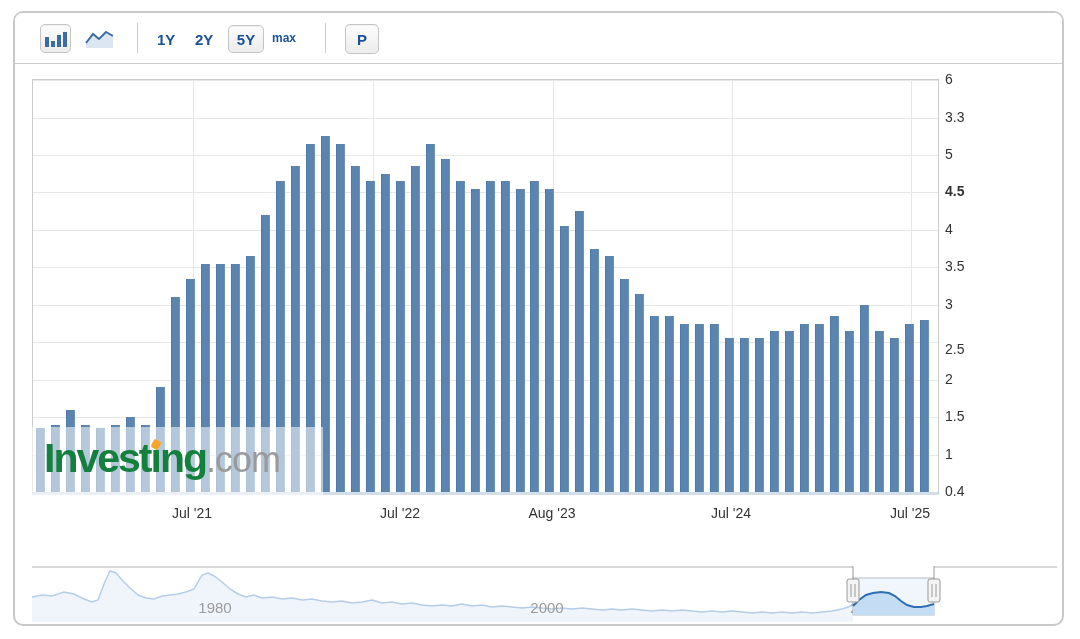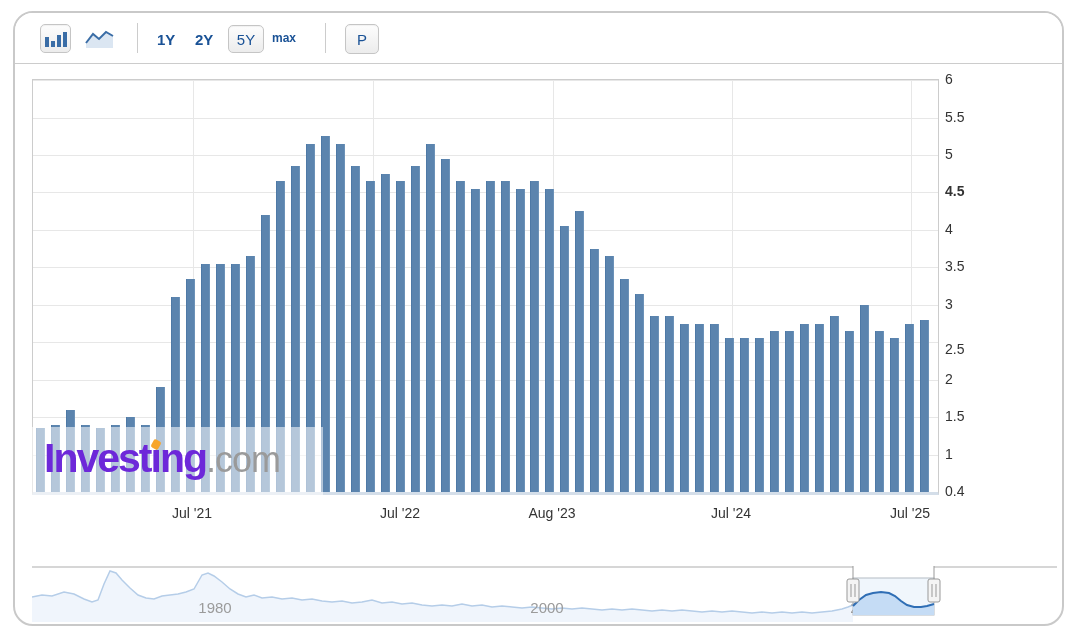--- a/index.html
+++ b/index.html
@@ -1,54 +1,54 @@
 <!DOCTYPE html>
 <html><head>
 <meta charset="utf-8">
 <style>
   * { box-sizing: border-box; margin: 0; padding: 0; }
   html,body { width:1080px; height:639px; background:#fff; font-family:"Liberation Sans", sans-serif; }
   #widget {
     position:absolute; left:13px; top:11px; width:1051px; height:615px;
-    background:#fff; border:2px solid #c9c9c9; border-radius:20px; overflow:hidden;
+    background:#fff; border:2px solid #c9c9c9; border-radius:10px; overflow:hidden;
   }
   
   #toolbar { position:absolute; left:0; top:0; width:100%; height:51px; border-bottom:1px solid #ccc; background:#fff; }
   .tb-btn {
     position:absolute; border:1px solid #c5c5c5; border-radius:5px;
     background:linear-gradient(#fdfdfd,#ececec); box-shadow:inset 0 1px 1px rgba(0,0,0,0.05);
     display:flex; align-items:center; justify-content:center; cursor:pointer;
   }
   .tb-text { position:absolute; color:#1a5296; font-weight:bold; font-size:15px; cursor:pointer; }
   .tb-divider { position:absolute; top:10px; width:1px; height:30px; background:#ccc; }
   #btn-bar-type { left:25px; top:11px; width:31px; height:29px; }
   .icon-bars { display:flex; align-items:flex-end; gap:2px; height:16px; }
   .icon-bars i { display:block; width:4px; background:#3a6da6; }
   #icon-line-type { position:absolute; left:70px; top:15px; width:30px; height:22px; cursor:pointer; }
   #btn-5y { left:213px; top:12px; width:36px; height:28px; }
-  #btn-5y span, #btn-p span { color:#1a5296; font-weight:normal; font-size:15px; }
+  #btn-5y span, #btn-p span { color:#1a5296; font-weight:bold; font-size:15px; }
   #btn-max { left:257px; top:18px; font-size:12px; }
   #btn-p { left:330px; top:11px; width:34px; height:30px; }
   
   #plot {
     position:absolute; left:17px; top:66px; width:907px; height:416px;
     border:1px solid #ccc; border-bottom:3px solid #d4dee9; background:#fff; overflow:hidden;
   }
   .grid-h { position:absolute; left:0; width:100%; height:1px; background:#e7e7e7; }
   .grid-v { position:absolute; top:0; width:1px; height:100%; background:#e7e7e7; }
   .bar { position:absolute; width:9px; background:#5b84ae; border-left:1px solid #4e79a6; border-right:1px solid #6c92b8; }
   #y-labels div { position:absolute; left:930px; color:#333; font-size:14px; }
   #x-labels div { position:absolute; top:492px; transform:translateX(-50%); color:#333; font-size:14px; white-space:nowrap; }
   
   #watermark {
     position:absolute; left:17px; top:414px; width:291px; height:68px;
     background:rgba(255,255,255,0.55);
   }
   #wm-text { position:absolute; left:12px; top:8px; white-space:nowrap; }
-  .wm-main { font-size:41px; font-weight:bold; color:#6d28d9; letter-spacing:-2px; }
+  .wm-main { font-size:41px; font-weight:bold; color:#15803d; letter-spacing:-2px; }
   .wm-i { position:relative; display:inline-block; }
   .wm-accent { position:absolute; left:1px; top:5px; width:8px; height:9px; background:#f7a52b; border-radius:2px; transform:rotate(28deg); }
   .wm-com { font-size:36px; color:#9a9a9a; letter-spacing:-1px; }
   
   #navigator { position:absolute; left:17px; top:549px; }
   .nav-label { font-size:15px; fill:#9b9b9b; }
 </style>
 </head>
 <body>
 
@@ -154,21 +154,21 @@
       <div class="bar" style="left: 797px; top: 236px; height: 176px; background: rgb(91, 132, 174);"></div>
       <div class="bar" style="left: 812px; top: 250.9px; height: 161.1px; background: rgb(91, 132, 174);"></div>
       <div class="bar" style="left: 827px; top: 224.7px; height: 187.3px; background: rgb(91, 132, 174);"></div>
       <div class="bar" style="left: 842px; top: 250.9px; height: 161.1px; background: rgb(91, 132, 174);"></div>
       <div class="bar" style="left: 857px; top: 258.4px; height: 153.6px; background: rgb(91, 132, 174);"></div>
       <div class="bar" style="left: 871.9px; top: 243.5px; height: 168.5px; background: rgb(91, 132, 174);"></div>
       <div class="bar" style="left: 886.9px; top: 239.7px; height: 172.3px; background: rgb(91, 132, 174);"></div>
     </div>
   <div id="y-labels">
       <div style="top: 58px;">6</div>
-      <div style="top: 95.5px;">5.5</div>
+      <div style="top: 95.5px;">3.3</div>
       <div style="top: 132.9px;">5</div>
       <div style="top: 170.4px; font-weight: bold;">4.5</div>
       <div style="top: 207.8px;">4</div>
       <div style="top: 245.3px;">3.5</div>
       <div style="top: 282.7px;">3</div>
       <div style="top: 328px;">2.5</div>
       <div style="top: 357.6px;">2</div>
       <div style="top: 395.1px;">1.5</div>
       <div style="top: 432.5px;">1</div>
       <div style="top: 470px;">0.4</div>

